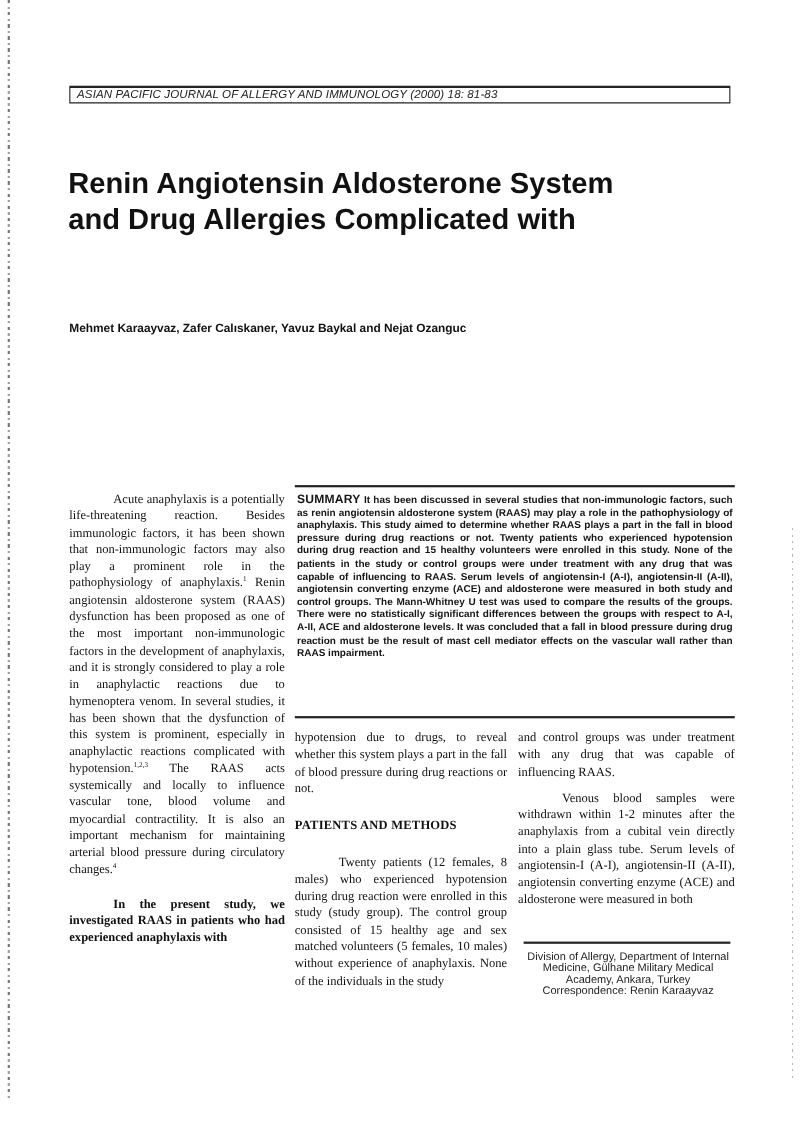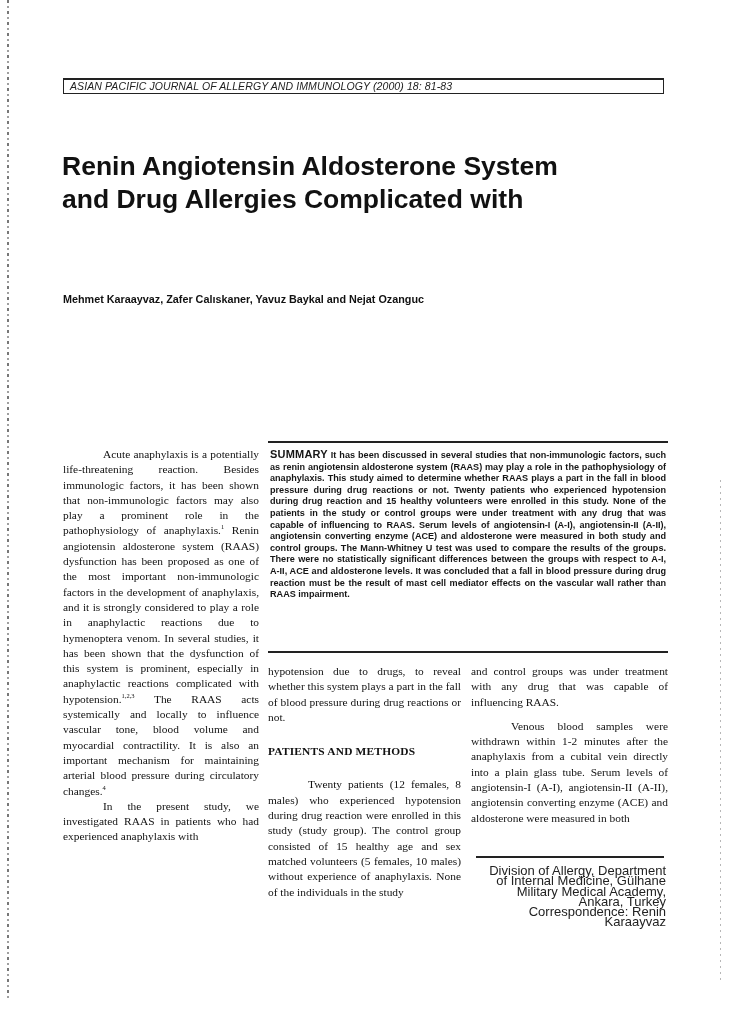--- a/index.html
+++ b/index.html
@@ -36,21 +36,21 @@
       position: absolute; left: 63px; top: 292px; width: 560px;
       font-family: "Liberation Sans", sans-serif; font-weight: bold;
       font-size: 10.8px; line-height: 14px; color: #111;
     }
 
     .col-left {
       position: absolute; left: 63px; top: 447px; width: 196px;
       font-size: 11.4px; line-height: 15.3px; text-align: justify;
     }
     .col-left p { text-indent: 40px; }
-    .col-left p + p { margin-top: 0; }
+    .col-left p + p { margin-top: 16px; font-weight: bold; }
     sup { font-size: 6.5px; vertical-align: 5px; line-height: 0; }
 
     .summary-rule-top {
       position: absolute; left: 268px; top: 441px; width: 400px; height: 2px; background: #222;
     }
     .summary {
       position: absolute; left: 270px; top: 449px; width: 396px;
       font-family: "Liberation Sans", sans-serif; font-weight: bold;
       font-size: 9.1px; line-height: 11.6px; text-align: justify; color: #161616;
     }
@@ -74,21 +74,21 @@
       font-size: 11.4px; line-height: 15.3px; text-align: justify;
     }
     .col-right p.indent { text-indent: 40px; margin-top: 9px; }
 
     .affil-rule {
       position: absolute; left: 476px; top: 856px; width: 188px; height: 1.5px; background: #222;
     }
     .affiliation {
       position: absolute; left: 476px; top: 866px; width: 190px;
       font-family: "Liberation Sans", sans-serif;
-      font-size: 13px; line-height: 10.3px; color: #222; text-align: right;
+      font-size: 10px; line-height: 10.3px; color: #222; text-align: center;
     }
   </style>
 </head>
 <body>
 
 <div class="scan-edge-left"></div>
 <div class="scan-edge-right"></div>
 
 <div class="journal-header">ASIAN PACIFIC JOURNAL OF ALLERGY AND IMMUNOLOGY (2000) 18: 81-83</div>
 

